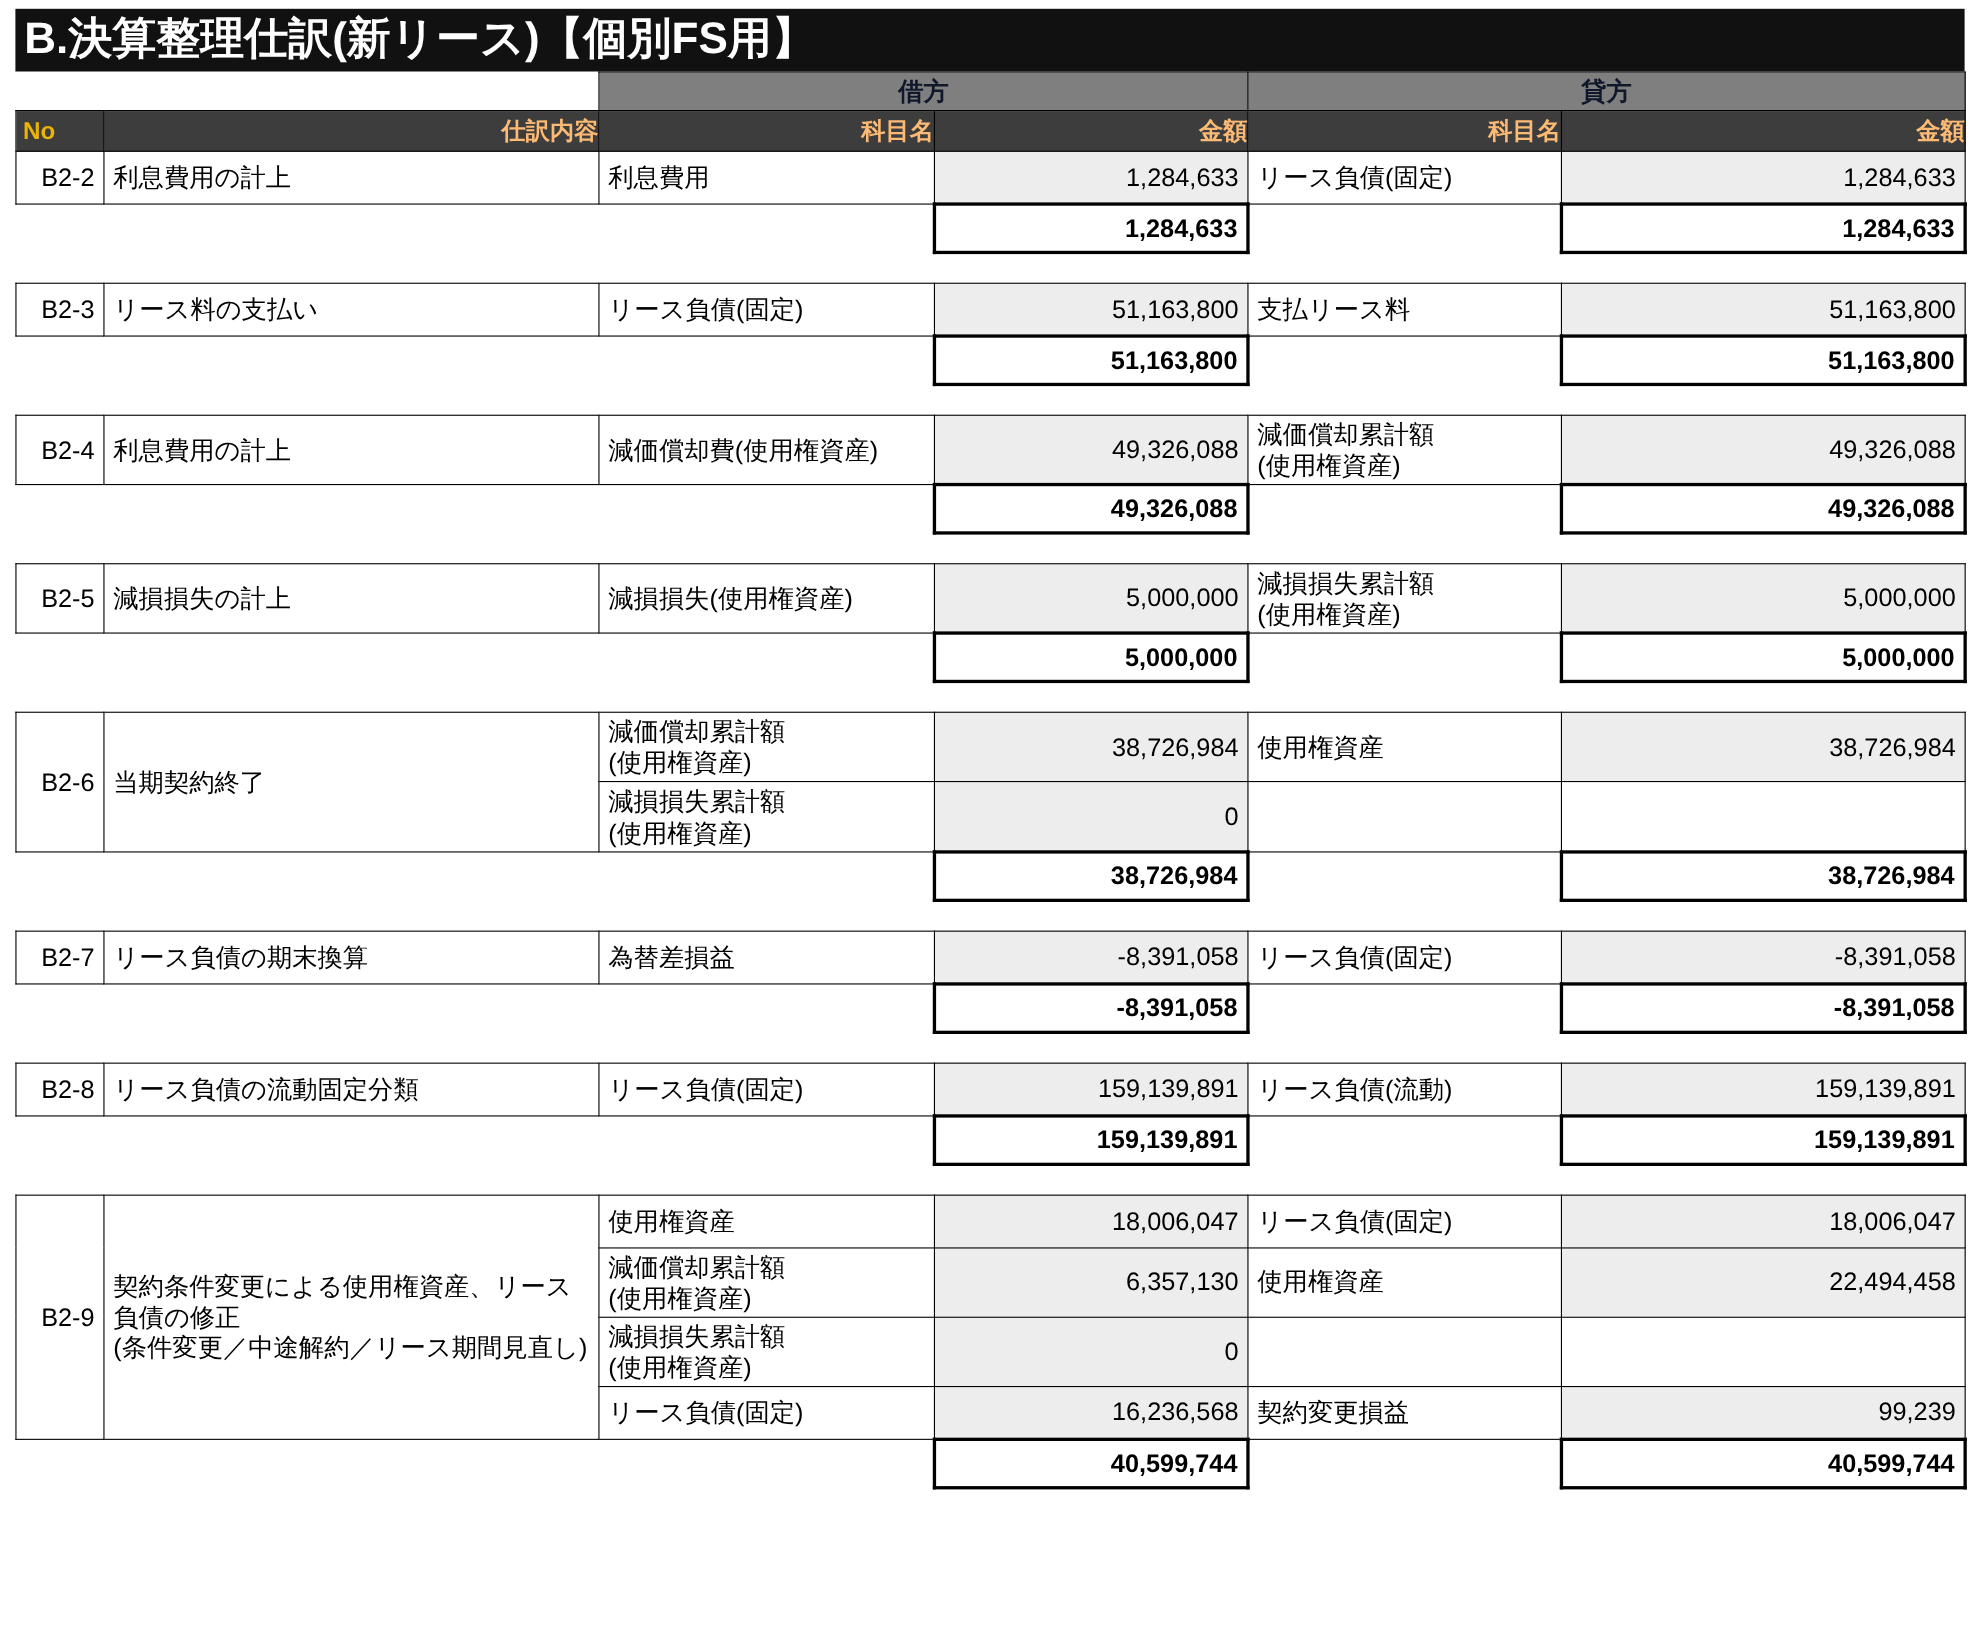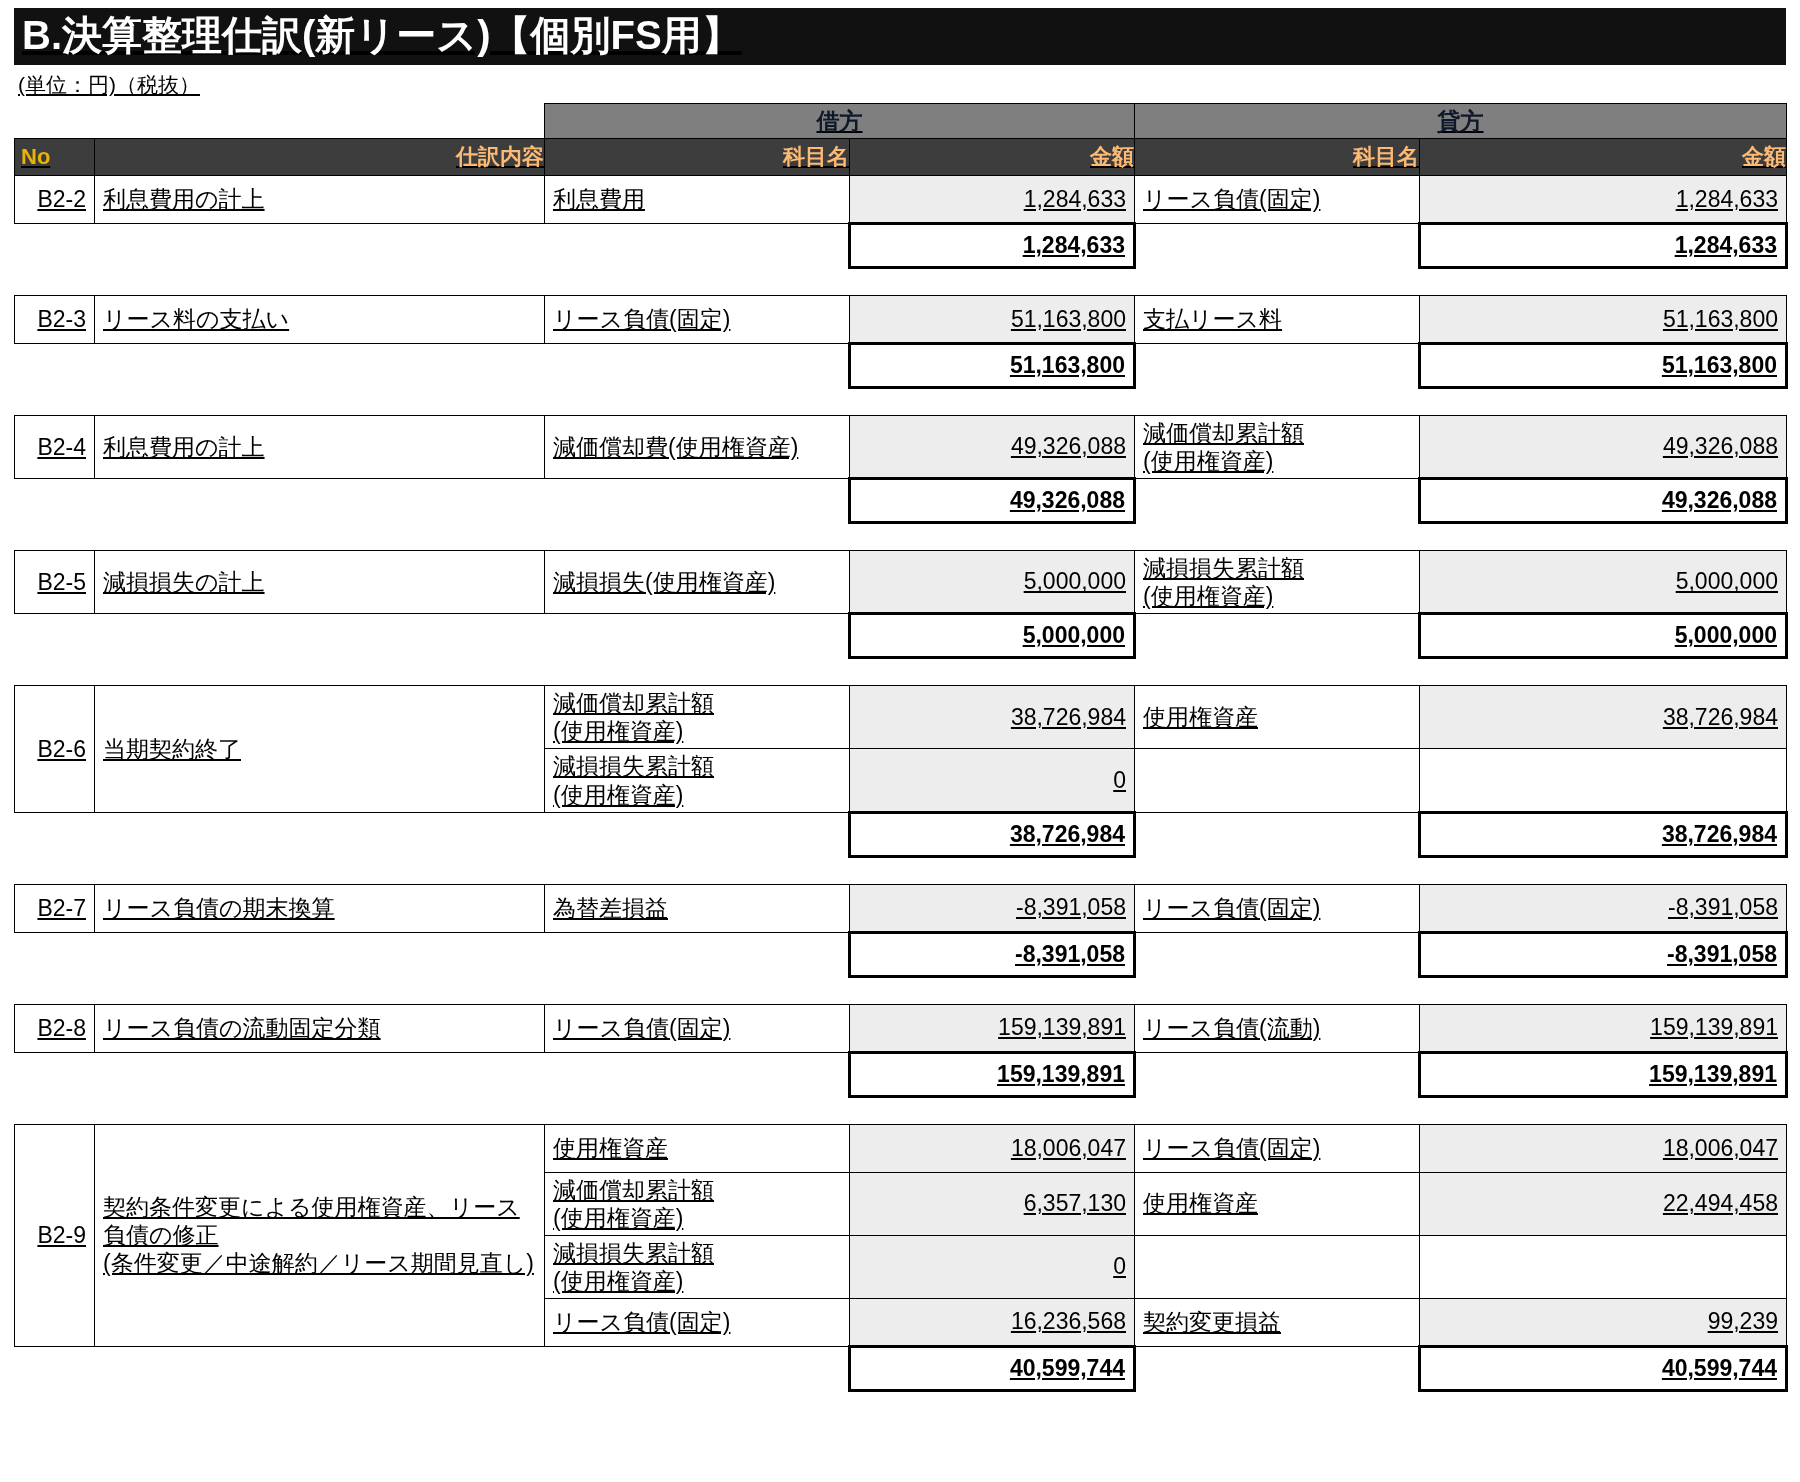--- a/index.html
+++ b/index.html
@@ -11,21 +11,20 @@
   body {
     width: 1800px;
     font-family: "Liberation Sans", "DejaVu Sans", sans-serif;
     color: #000000;
     -webkit-font-smoothing: antialiased;
   }
   .page {
     width: 1800px;
     box-sizing: border-box;
     padding: 8px 14px 20px 14px;
-    text-decoration: underline;
   }
 
   
   .title-bar {
     background: #111111;
     color: #ffffff;
     font-size: 40px;
     font-weight: bold;
     line-height: 1.18;
     padding: 4px 8px 6px 8px;
@@ -121,21 +120,20 @@
     background: transparent;
   }
   .two-line { line-height: 1.22; }
 </style>
 </head>
 <body>
 
 <div class="page">
 
   <div class="title-bar">B.決算整理仕訳(新リース)【個別FS用】</div>
-  <div class="unit-note">(単位：円)（税抜）</div>
 
   <table class="journal">
     <colgroup>
       <col class="c-no">
         <col class="c-desc">
         <col class="c-dacc">
         <col class="c-damt">
         <col class="c-cacc">
         <col class="c-camt">
     </colgroup>

